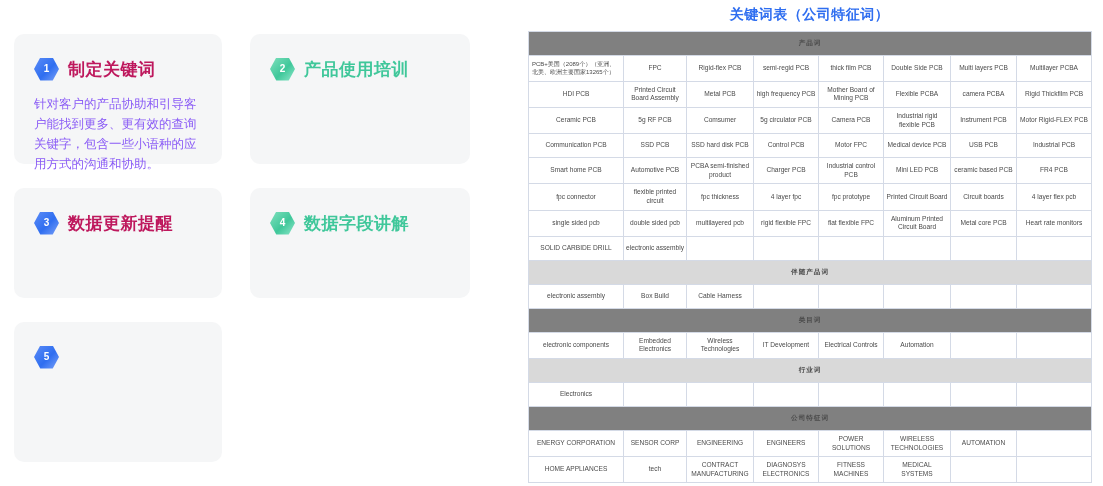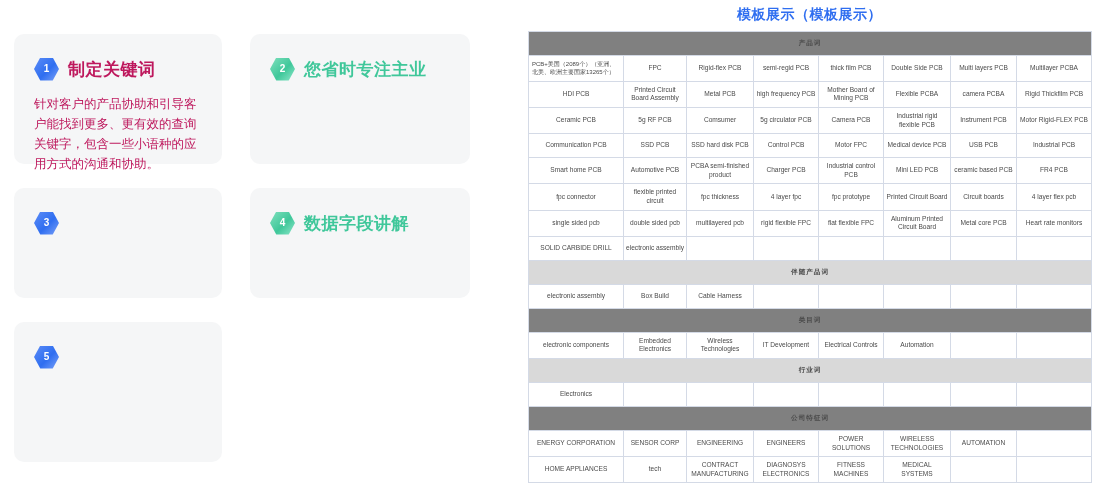--- a/index.html
+++ b/index.html
@@ -34,21 +34,21 @@
     line-height:1;
   }
   .hex.blue{background:linear-gradient(135deg,#5b8cf7 0%,#2f6ef0 55%,#7ba2f9 100%);}
   .hex.green{background:linear-gradient(135deg,#7fe0bd 0%,#3fc79a 55%,#8fe8cb 100%);}
   .card-title{
     font-size:17px;font-weight:bold;letter-spacing:.5px;white-space:nowrap;
   }
   .card-title.blue{color:#be185d;}
   .card-title.green{color:#3fc79a;}
   .card-body{
-    font-size:12.5px;line-height:20px;color:#be185d;
+    font-size:12.5px;line-height:20px;color:#8b5cf6;
   }
 
   
   #tablewrap{position:absolute;left:528px;top:0;width:563px;}
   #table-title{
     text-align:center;
     color:#2f6ef0;
     font-size:14px;
     font-weight:bold;
     letter-spacing:.5px;
@@ -101,43 +101,44 @@
       <div class="card" style="left: 14px; top: 34px; width: 208px; height: 130px;">
         <div class="card-head">
           <span class="hex blue">1</span>
           <span class="card-title blue">制定关键词</span>
         </div>
         <div class="card-body">针对客户的产品协助和引导客户能找到更多、更有效的查询关键字，包含一些小语种的应用方式的沟通和协助。</div>
       </div>
       <div class="card" style="left: 250px; top: 34px; width: 220px; height: 130px;">
         <div class="card-head">
           <span class="hex green">2</span>
-          <span class="card-title green">您省时专注主业</span>
+          <span class="card-title green">产品使用培训</span>
         </div>
       </div>
       <div class="card" style="left: 14px; top: 188px; width: 208px; height: 110px;">
         <div class="card-head">
           <span class="hex blue">3</span>
+          <span class="card-title blue">数据更新提醒</span>
         </div>
       </div>
       <div class="card" style="left: 250px; top: 188px; width: 220px; height: 110px;">
         <div class="card-head">
           <span class="hex green">4</span>
           <span class="card-title green">数据字段讲解</span>
         </div>
       </div>
       <div class="card" style="left: 14px; top: 322px; width: 208px; height: 140px;">
         <div class="card-head">
           <span class="hex blue">5</span>
         </div>
       </div>
     </div>
 
   <div id="tablewrap">
-    <div id="table-title">模板展示（模板展示）</div>
+    <div id="table-title">关键词表（公司特征词）</div>
     <table class="kw">
       <colgroup>
         <col style="width:95px">
         <col style="width:63px">
         <col style="width:67px">
         <col style="width:65px">
         <col style="width:65px">
         <col style="width:67px">
         <col style="width:66px">
         <col style="width:75px">

